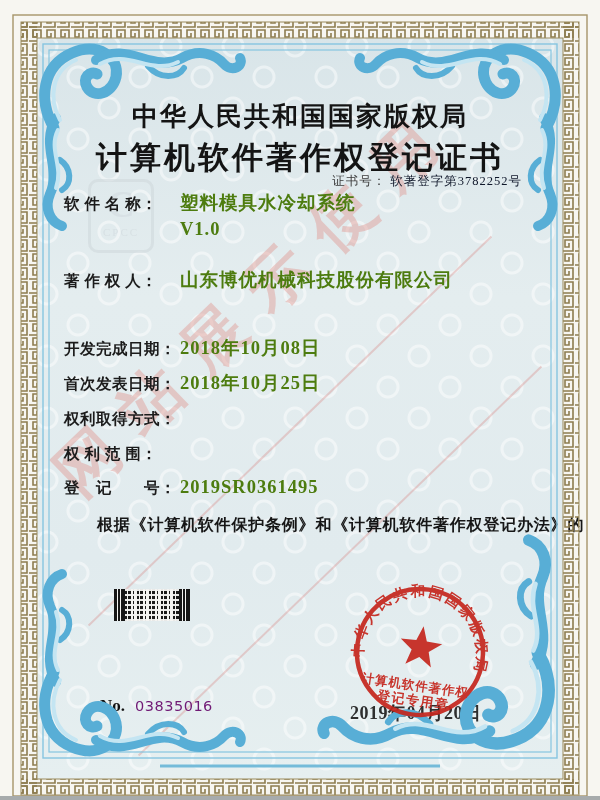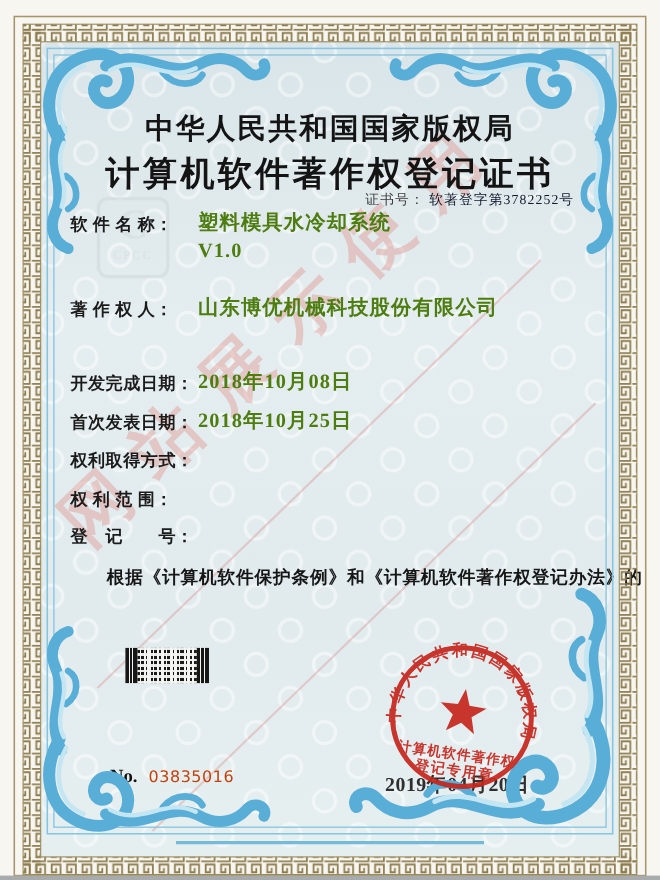--- a/index.html
+++ b/index.html
@@ -24,21 +24,21 @@
   .certno .v{color:#0f172a;}
   .row{position:absolute;left:64px;display:flex;align-items:flex-start;}
   .r0{top:191px}.r1{top:268px}.r2{top:336px}.r3{top:371px}.r4{top:406px}.r5{top:441px}.r6{top:475px}
   .flabel{flex:none;width:116px;font-size:15.5px;font-weight:bold;letter-spacing:.5px;padding-top:3px;color:#1b1b1b;white-space:pre;}
   .fvalue{font-size:18.5px;letter-spacing:1px;line-height:1.4;color:#4d7c0f;font-weight:bold;}
   .st{position:absolute;font-size:16px;letter-spacing:.8px;color:#161616;font-weight:bold;}
   .st1{top:515px;left:97px;}
   .st2{top:551px;left:64px;}
   .no-line{position:absolute;top:696px;left:100px;display:flex;align-items:baseline;}
   .no-label{font-size:17px;font-weight:bold;color:#111;}
-  .no-value{font-size:14.5px;margin-left:10px;letter-spacing:.5px;color:#c2410c;font-family:"DejaVu Sans","Liberation Sans",sans-serif;}
+  .no-value{font-size:14.5px;margin-left:10px;letter-spacing:.5px;color:#701a75;font-family:"DejaVu Sans","Liberation Sans",sans-serif;}
   .issue-date{position:absolute;top:701px;left:350px;font-size:18px;font-weight:bold;letter-spacing:.5px;color:#2e2e2e;}
   
   .barcode{position:absolute;left:114px;top:589px;width:76px;height:32px;display:flex;background:#f2f2f0;}
   .bc-guard{flex:none;width:11px;background:repeating-linear-gradient(90deg,#161616 0 3px,#f4f4f2 3px 4px,#161616 4px 6px,#f4f4f2 6px 7px,#161616 7px 11px);}
   .bc-body{flex:1;
      background-image:
        repeating-linear-gradient(0deg, rgba(244,244,242,.95) 0 2px, rgba(0,0,0,0) 2px 5px),
        repeating-linear-gradient(90deg,#1a1a1a 0 2px,#f4f4f2 2px 3px,#1a1a1a 3px 6px,#f4f4f2 6px 8px,#1a1a1a 8px 9px,#f4f4f2 9px 12px);}
   
   .wm-text{position:absolute;left:255px;top:300px;transform:translate(-50%,-50%) rotate(-44deg);
@@ -102,20 +102,21 @@
     <span class="fvalue">2018年10月25日</span>
   </div>
   <div class="row r4">
     <span class="flabel">权利取得方式：</span>
   </div>
   <div class="row r5">
     <span class="flabel">权 利 范 围：</span>
   </div>
   <div class="row r6">
     <span class="flabel">登　记　　号：</span>
+    <span class="fvalue">2019SR0361495</span>
   </div>
 
   <div class="st st1">根据《计算机软件保护条例》和《计算机软件著作权登记办法》的</div>
 
   <div class="barcode">
     <div class="bc-guard"></div>
     <div class="bc-body"></div>
     <div class="bc-guard"></div>
   </div>
 

